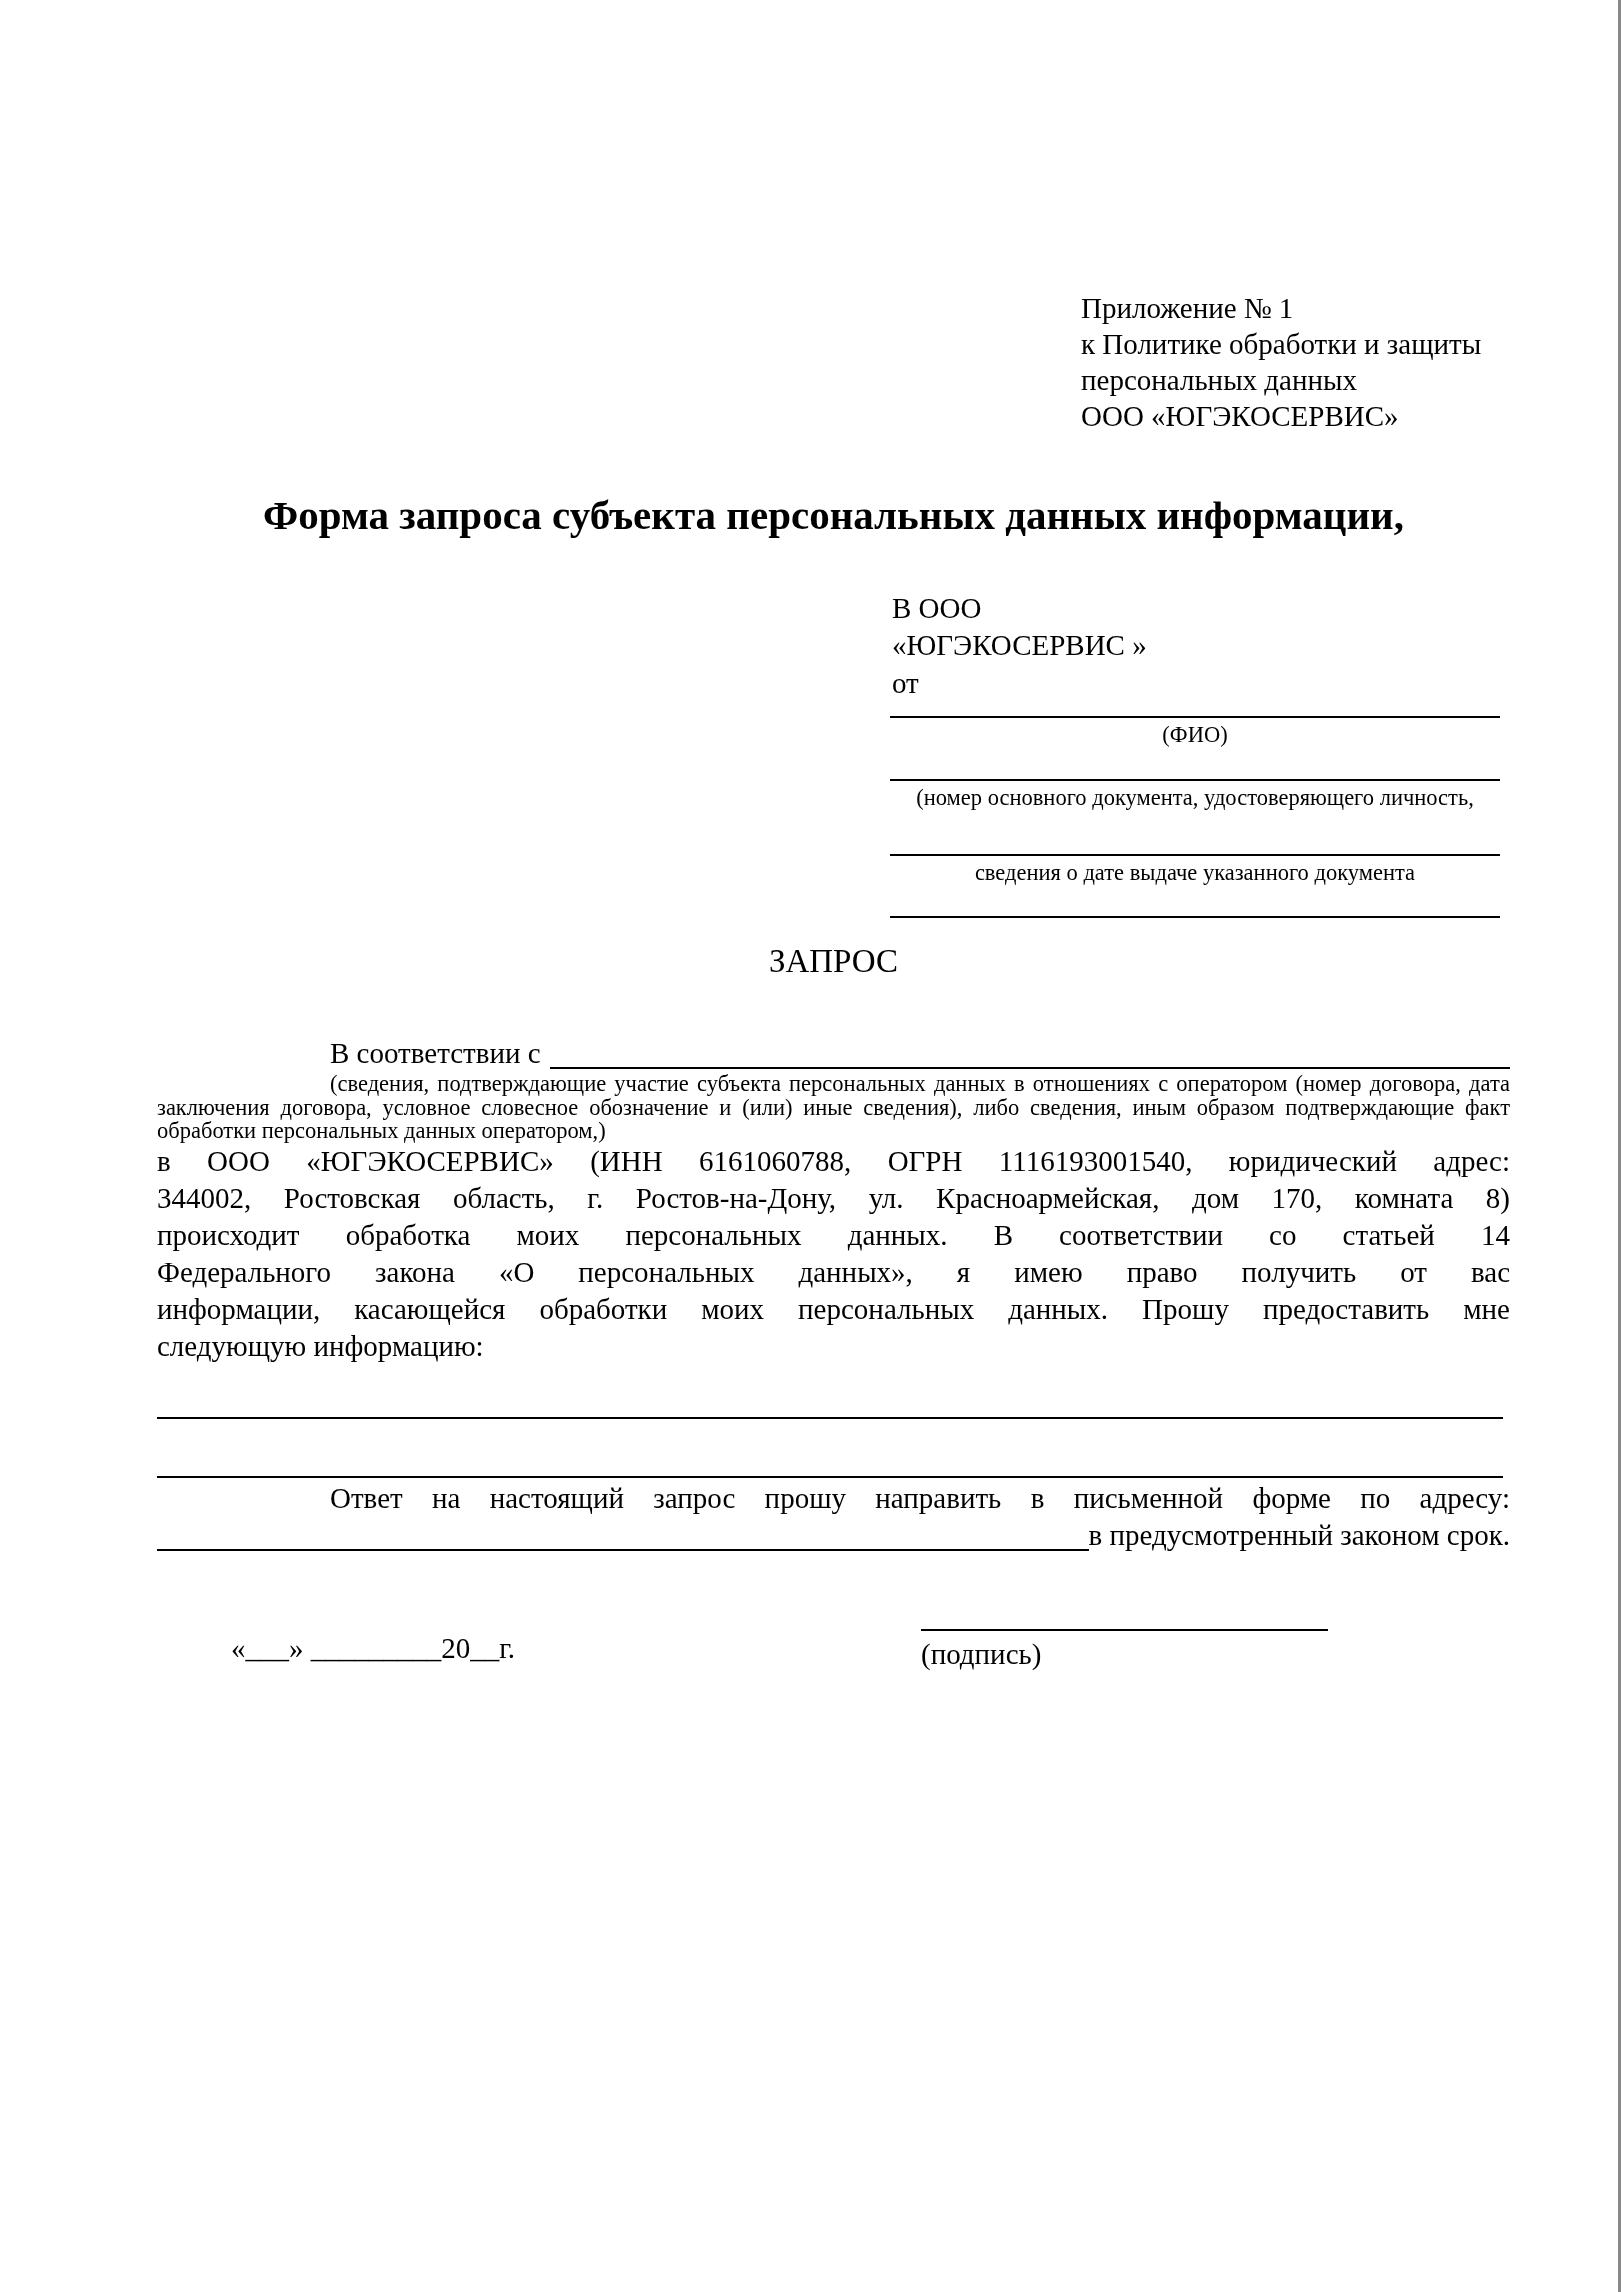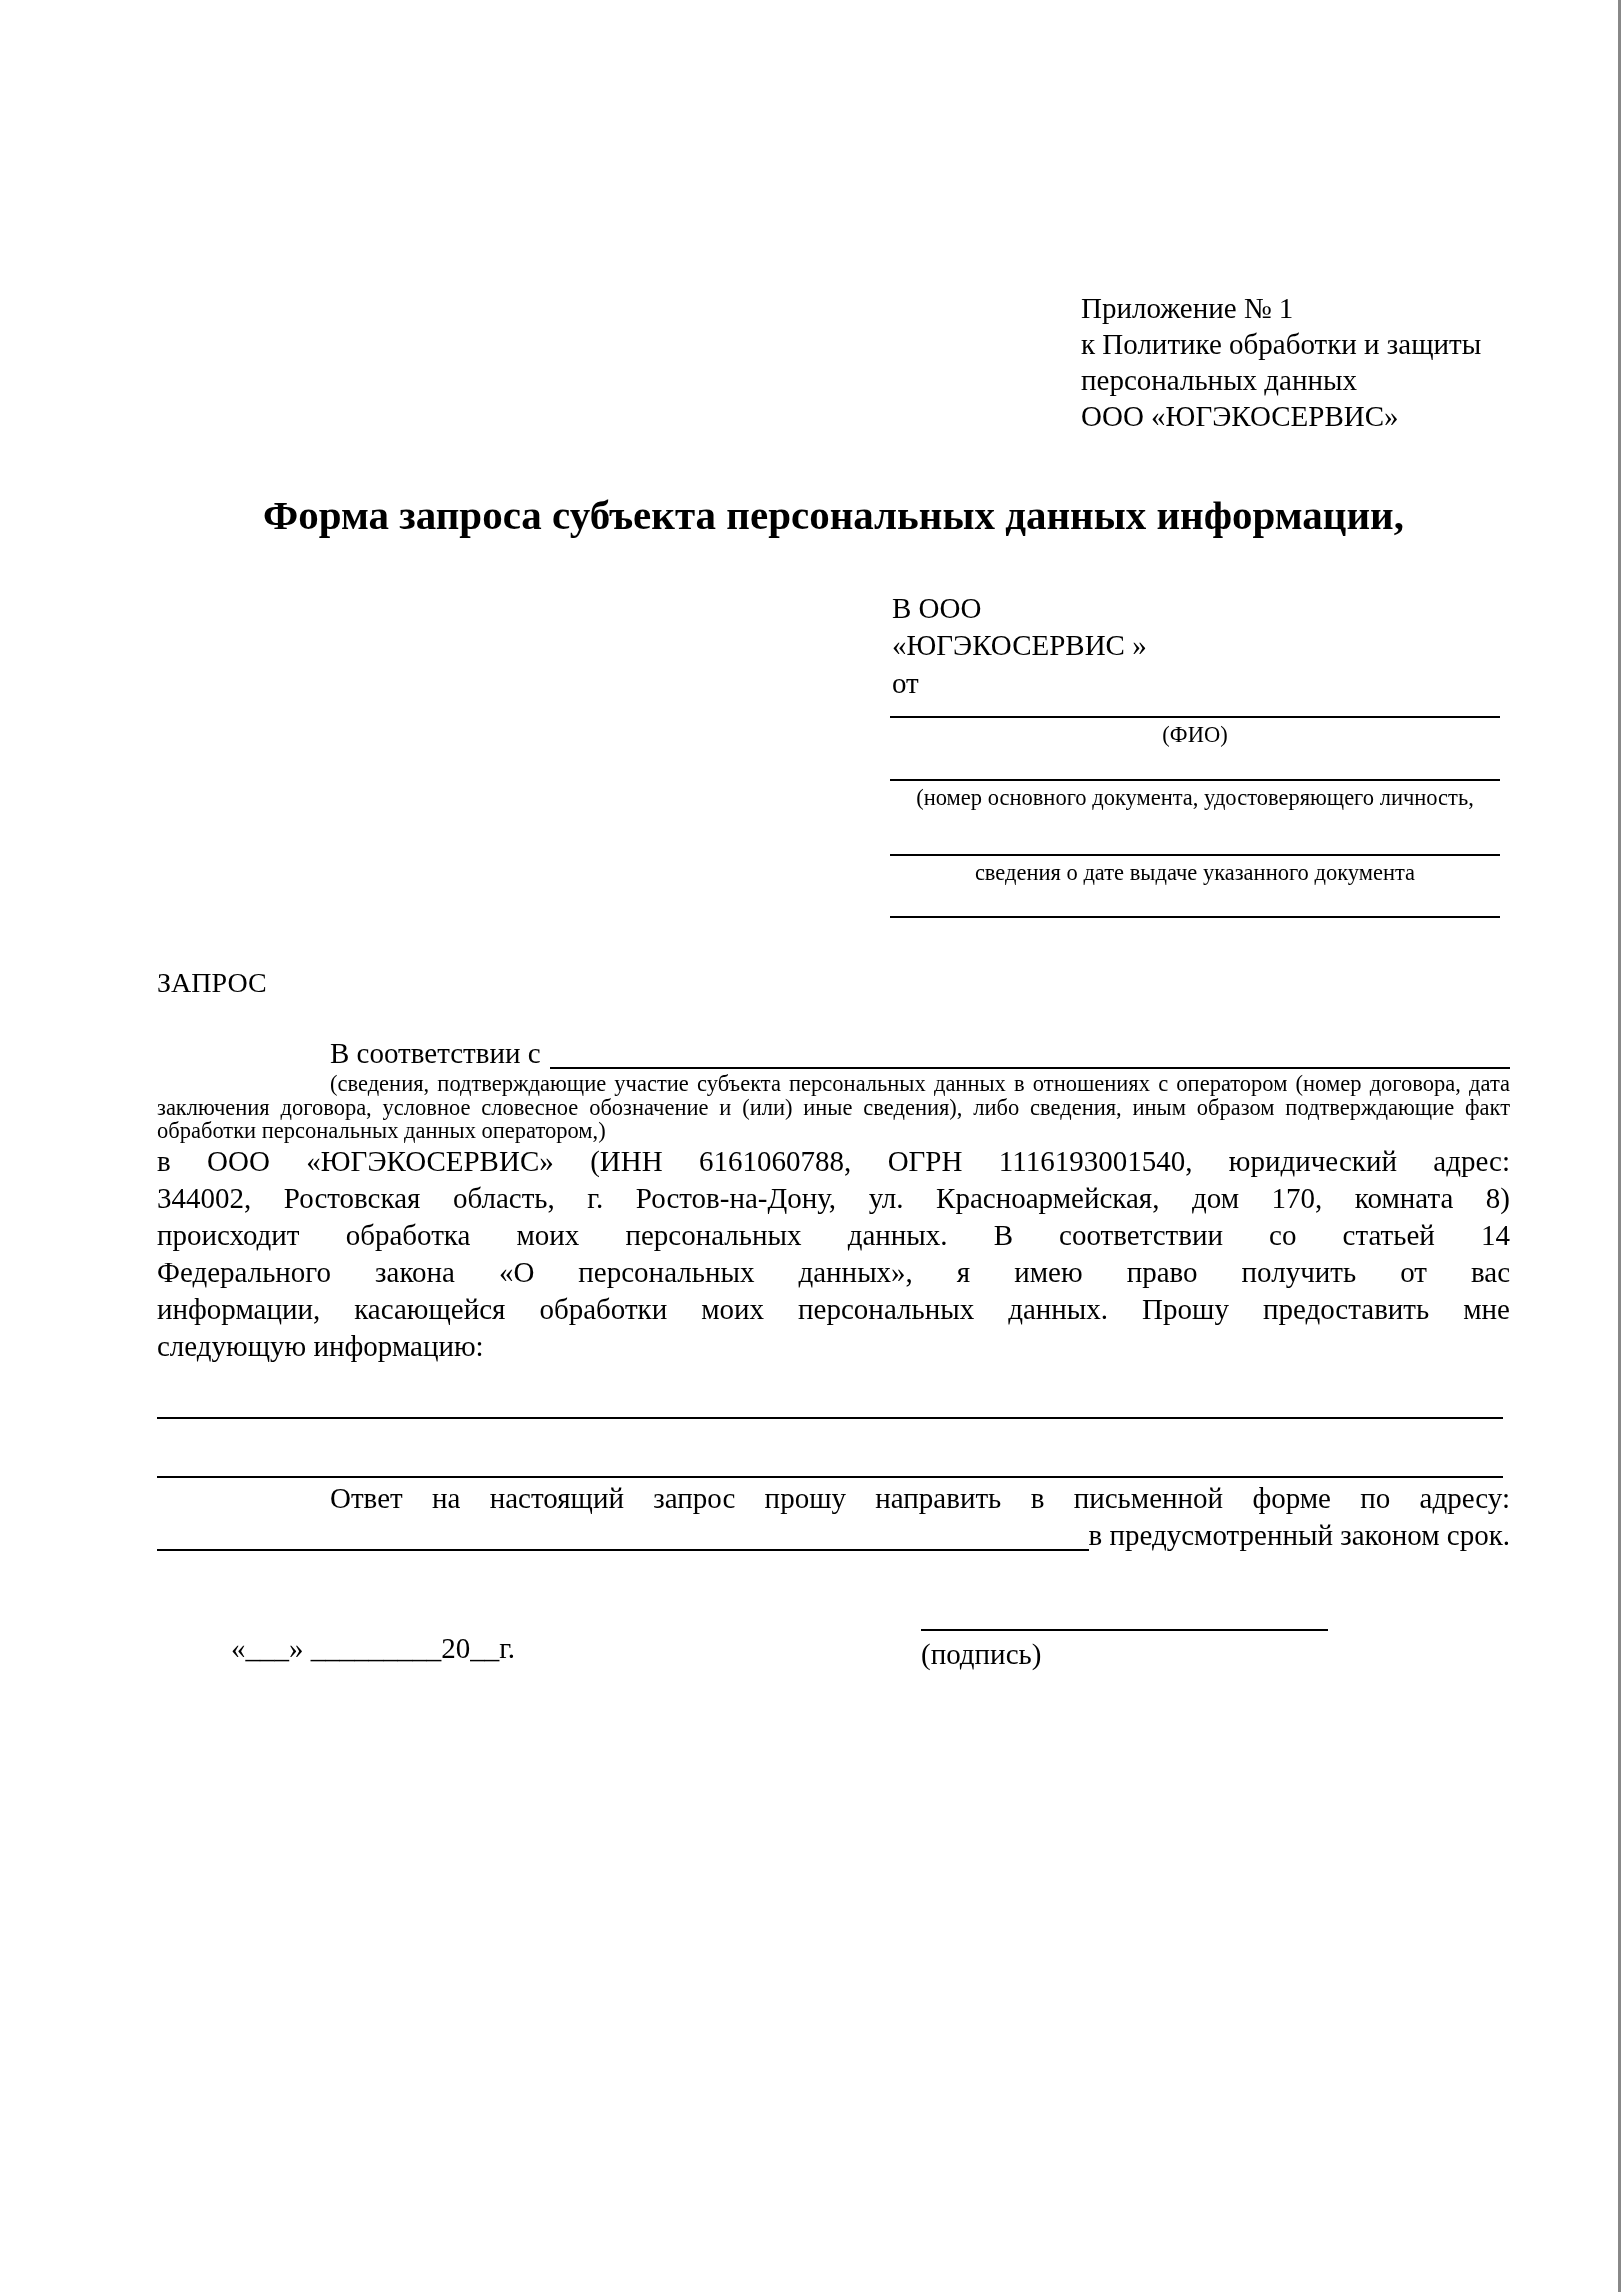--- a/index.html
+++ b/index.html
@@ -34,23 +34,23 @@
 
   .field-row { left: 890px; width: 610px; }
   .rule { border-top: 2.9px solid #000; height: 0; }
   .field-caption {
     margin-top: 3.9px;
     font-size: 22.5px; line-height: 25.5px;
     text-align: center;
   }
 
   .zapros-heading {
-    left: 157px; top: 964px; width: 1353px;
-    font-size: 28px; line-height: 37px;
-    text-align: left;
+    left: 157px; top: 943px; width: 1353px;
+    font-size: 33px; line-height: 37px;
+    text-align: center;
   }
 
   .intro-row {
     left: 157px; top: 1035px; width: 1353px;
     display: flex; align-items: stretch;
     font-size: 29px; line-height: 37px;
   }
   .intro-indent { width: 173px; flex: none; }
   .intro-label { flex: none; white-space: pre; }
   .fill-rule {

